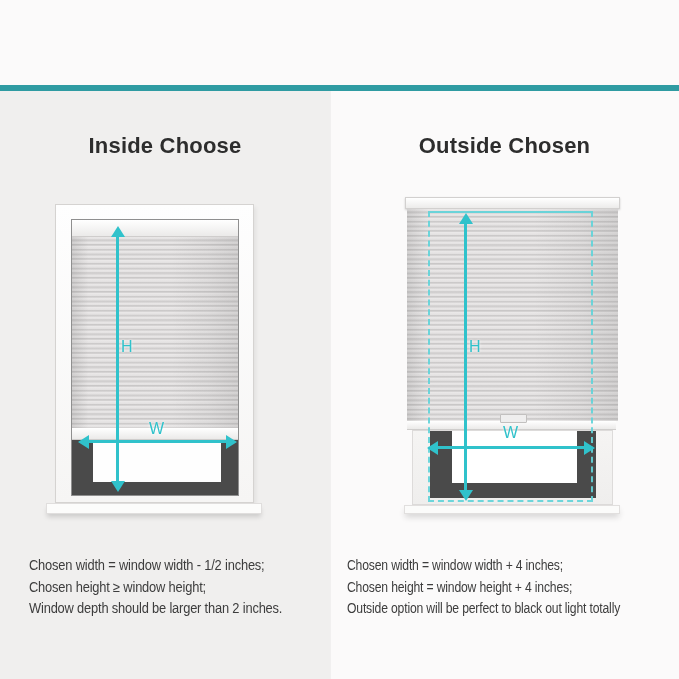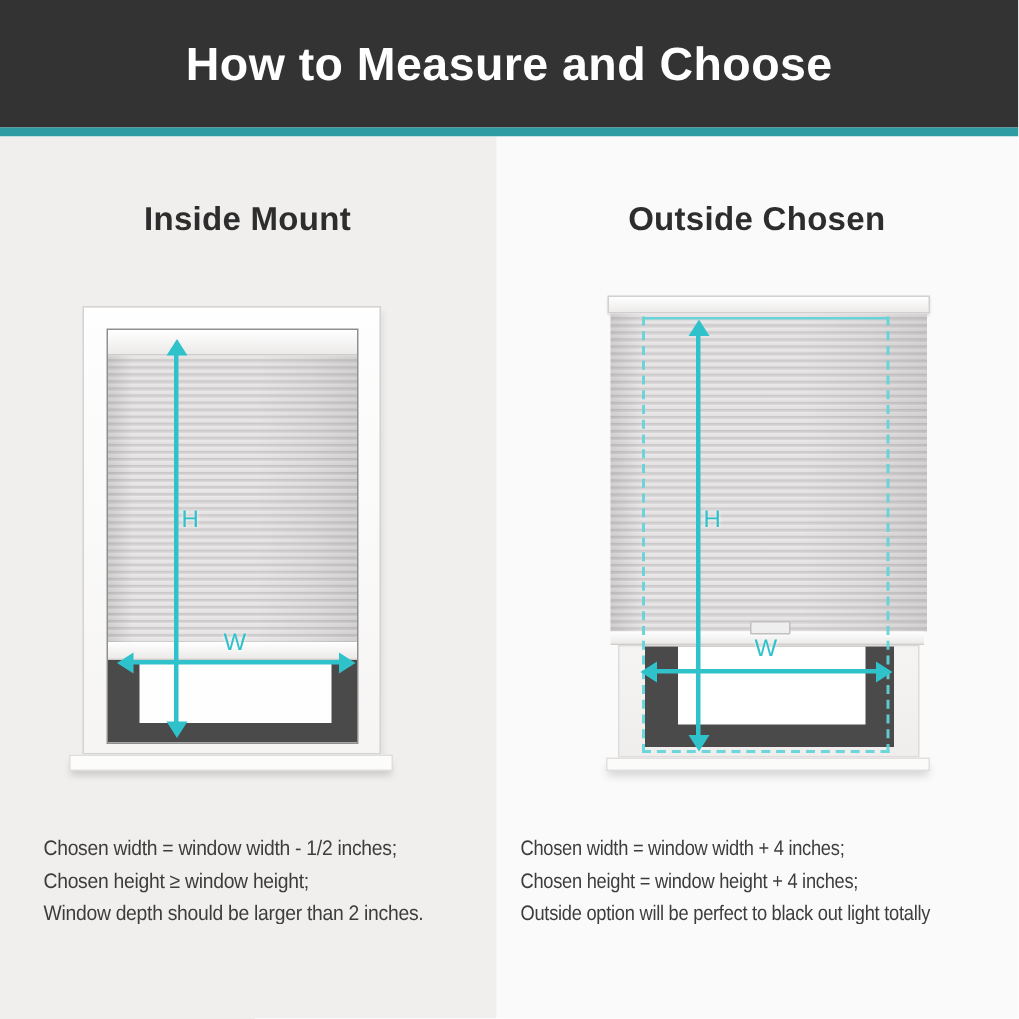--- a/index.html
+++ b/index.html
@@ -110,27 +110,24 @@
     letter-spacing:-.2px; color:var(--note-text,#3d3d3d);
     transform-origin:0 0; white-space:nowrap; }
   .panel.left  .notes { left:29px; transform:scaleX(.92); }
   .panel.right .notes { left:17px; transform:scaleX(.87); }
 </style>
 </head>
 <body>
 
 <div class="poster">
 
-  <div class="banner">
-    <div class="banner-title">How to Measure and Choose</div>
-  </div>
   <div class="accent-bar"></div>
 
   <section class="panel left">
-    <h2 class="panel-title">Inside Mount</h2>
+    <h2 class="panel-title">Inside Choose</h2>
 
     <div class="wi-frame">
       <div class="wi-recess">
         <div class="wi-headrail rail"></div>
         <div class="wi-shade pleats edge-shade"></div>
         <div class="wi-botrail rail"></div>
         <div class="wi-opening">
           <div class="wi-glass"></div>
         </div>
       </div>

